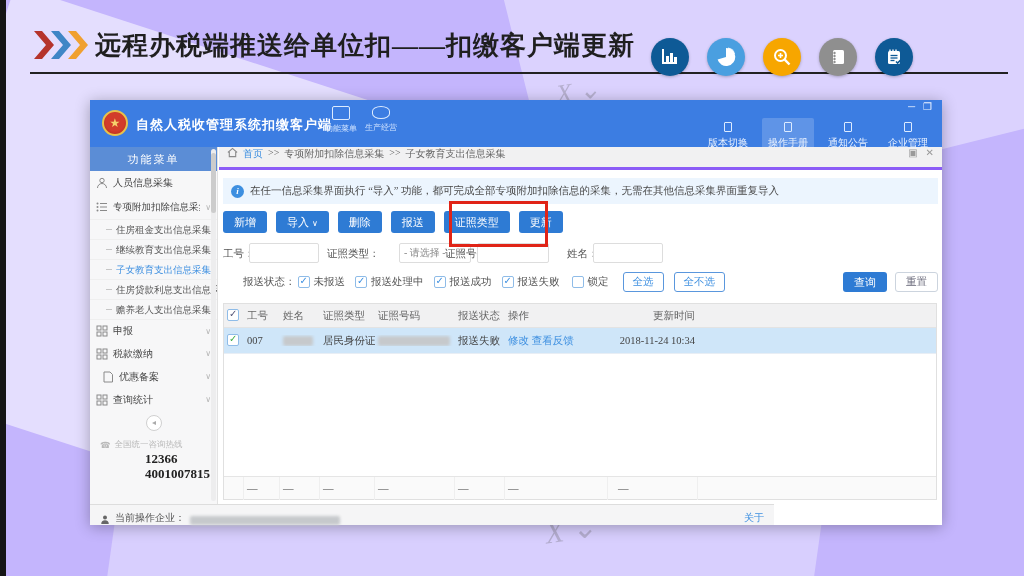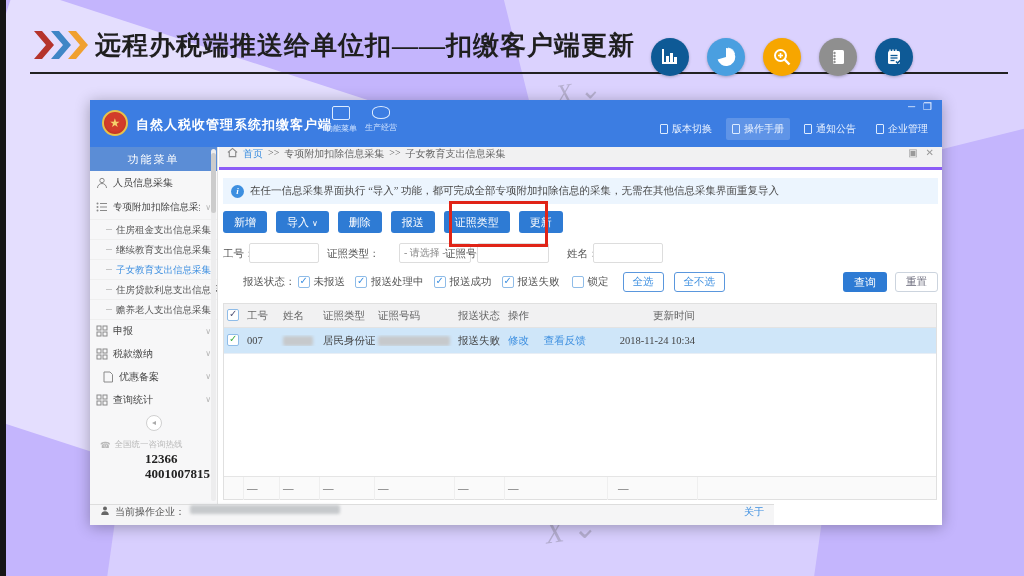--- a/index.html
+++ b/index.html
@@ -19,21 +19,21 @@
   .wm { position:absolute; color:rgba(90,90,90,.28); font-size:26px; font-style:italic; transform:rotate(-8deg); z-index:1; }
   
   .window { position:absolute; left:90px; top:100px; width:852px; height:425px; background:#fff; box-shadow:0 2px 14px rgba(0,0,0,.3); font-size:11px; color:#333; z-index:2; }
   .titlebar { position:absolute; left:0; top:0; width:852px; height:47px; background:#3c7de2; color:#fff; }
   .emblem { position:absolute; left:12px; top:10px; width:26px; height:26px; border-radius:50%; background:radial-gradient(circle at 50% 45%, #d23c2a 55%, #a8281c 100%); border:2px solid #e8c24a; color:#f5d36b; font-size:12px; display:flex; align-items:center; justify-content:center; }
   .apptitle { position:absolute; left:46px; top:16px; font-size:13px; font-weight:bold; letter-spacing:1px; }
   .tb-menu { position:absolute; top:6px; width:46px; text-align:center; color:#cfe2ff; cursor:pointer; }
   .tb-menu .mi { width:18px; height:14px; margin:0 auto; border:1.5px solid #dcebff; border-radius:2px; position:relative; }
   .tb-menu .mi.coin { border-radius:50%/40%; height:13px; }
   .tb-menu .lbl { font-size:8px; margin-top:3px; white-space:nowrap; }
-  .tb-link { display:flex; align-items:center; gap:4px; color:#eaf2ff; font-size:10px; padding:4px 6px; border-radius:2px; cursor:pointer; white-space:nowrap; }
+  .tb-link { display:flex; align-items:center; gap:4px; color:#eaf2ff; font-size:10px; padding:4px 6px; border-radius:2px; cursor:pointer; white-space:nowrap;flex-direction:column; }
   .tb-link.hl { background:rgba(255,255,255,.18); }
   .docico { display:inline-block; width:8px; height:10px; border:1px solid #dcebff; border-radius:1px; }
   .tb-links { position:absolute; right:8px; top:18px; display:flex; gap:8px; }
   .winctl { position:absolute; right:10px; top:1px; color:#eaf2ff; font-size:10px; display:flex; gap:8px; }
   .winctl span { cursor:pointer; }
   
   .sidebar { position:absolute; left:0; top:47px; width:128px; height:357px; background:#f7f7f8; border-right:1px solid #e2e2e2; overflow:hidden; }
   .sb-head { height:24px; background:#5b8dd6; color:#fff; text-align:center; line-height:24px; font-size:11px; letter-spacing:2px; }
   .sb-item { height:24px; display:flex; align-items:center; padding:0 6px; gap:5px; color:#444; font-size:10px; cursor:pointer; white-space:nowrap; }
   .sb-item .chev { margin-left:auto; color:#b5b5b5; font-size:8px; }
@@ -73,21 +73,21 @@
   .table { position:absolute; left:4px; top:156px; width:714px; height:197px; border:1px solid #e0e0e0; background:#fff; font-size:10.5px; }
   .tgrid { display:grid; grid-template-columns:20px 36px 40px 55px 80px 50px 103px 90px 1fr; align-items:center; }
   .thead { height:24px; background:#f1f1f2; color:#666; border-bottom:1px solid #e3e3e3; }
   .trow { height:26px; background:#cfe6f9; color:#444; border-bottom:1px solid #e8eef5; cursor:pointer; }
   .tcell { padding:0 3px; white-space:nowrap; overflow:hidden; }
   .tcell.right { text-align:right; }
   .tsum { position:absolute; left:0; bottom:0; width:100%; height:23px; background:#fafafa; border-top:1px solid #e5e5e5; color:#444; }
   .tsum .tcell { border-right:1px solid #efefef; height:23px; line-height:23px; }
   .alink { color:#3d8fe0; cursor:pointer; }
   .redact { display:inline-block; height:10px; border-radius:2px; background:#c6c9cc; filter:blur(1.5px); vertical-align:middle; }
-  .statusbar { position:absolute; left:0; top:404px; width:684px; height:21px; background:#f5f5f6; border-top:1px solid #ddd; display:flex; align-items:flex-start; padding:0 10px; gap:5px; color:#555; font-size:10px; }
+  .statusbar { position:absolute; left:0; top:404px; width:684px; height:21px; background:#f5f5f6; border-top:1px solid #ddd; display:flex; align-items:flex-end; padding:0 10px; gap:5px; color:#555; font-size:10px; }
   .about { margin-left:auto; color:#3d8fe0; cursor:pointer; }
   .red-box { position:absolute; left:449px; top:201px; width:99px; height:46px; border:3px solid #e02417; z-index:10; pointer-events:none; }
 </style>
 </head>
 <body>
 
 <div class="slide">
   <div class="poly p1"></div>
   <div class="poly p2"></div>
   <div class="poly p3"></div>
@@ -359,21 +359,21 @@
         </div>
         <div class="tgrid trow">
           <span class="tcell"><span class="cb checked green" style="display:inline-block;"></span></span>
           <span class="tcell">007</span>
           <span class="tcell"><span class="redact" style="width:30px;"></span></span>
           <span class="tcell">居民身份证</span>
           <span class="tcell"><span class="redact" style="width:72px;"></span></span>
           <span class="tcell">报送失败</span>
           <span class="tcell">
             <span class="alink">修改</span>
-            <span class="alink" style="margin-left:12px;">查看反馈</span>
+            <span class="alink" style="">查看反馈</span>
           </span>
           <span class="tcell right">2018-11-24 10:34</span>
           <span class="tcell"></span>
         </div>
         <div class="tgrid tsum">
           <span class="tcell"></span>
           <span class="tcell">—</span>
           <span class="tcell">—</span>
           <span class="tcell">—</span>
           <span class="tcell">—</span>

